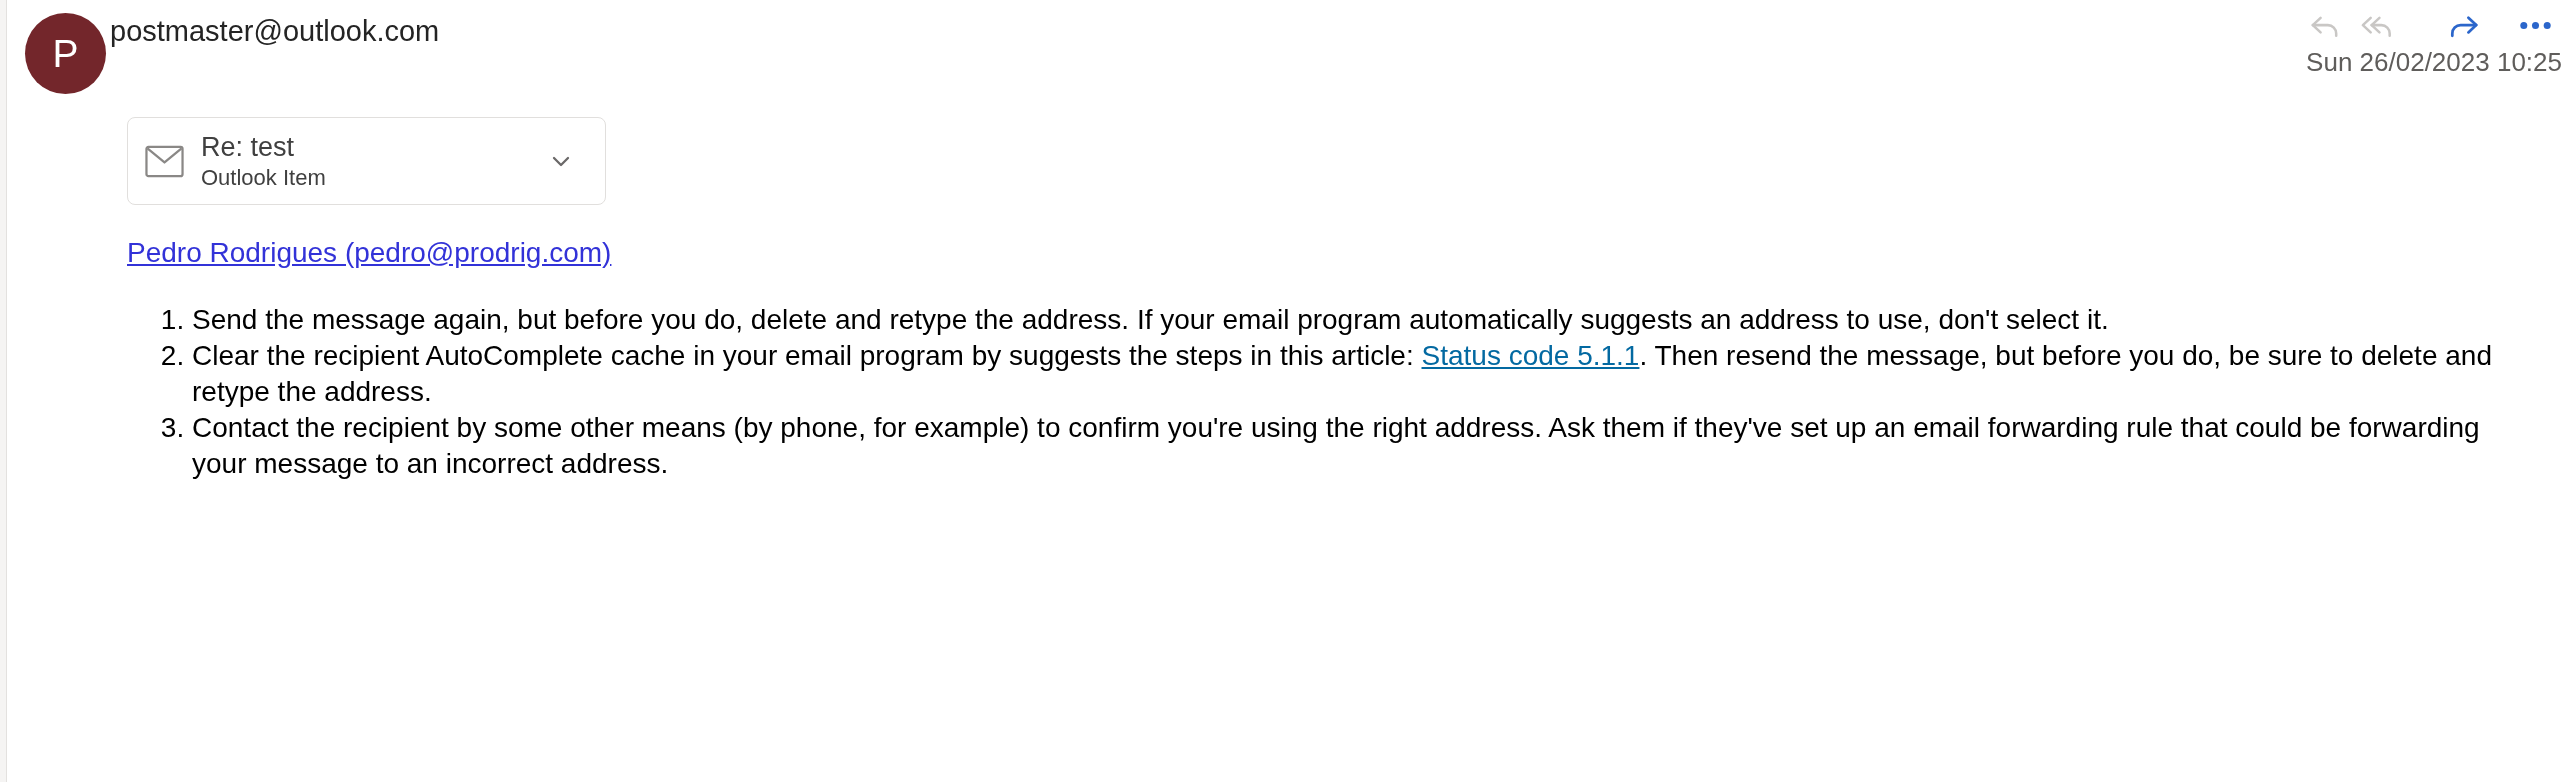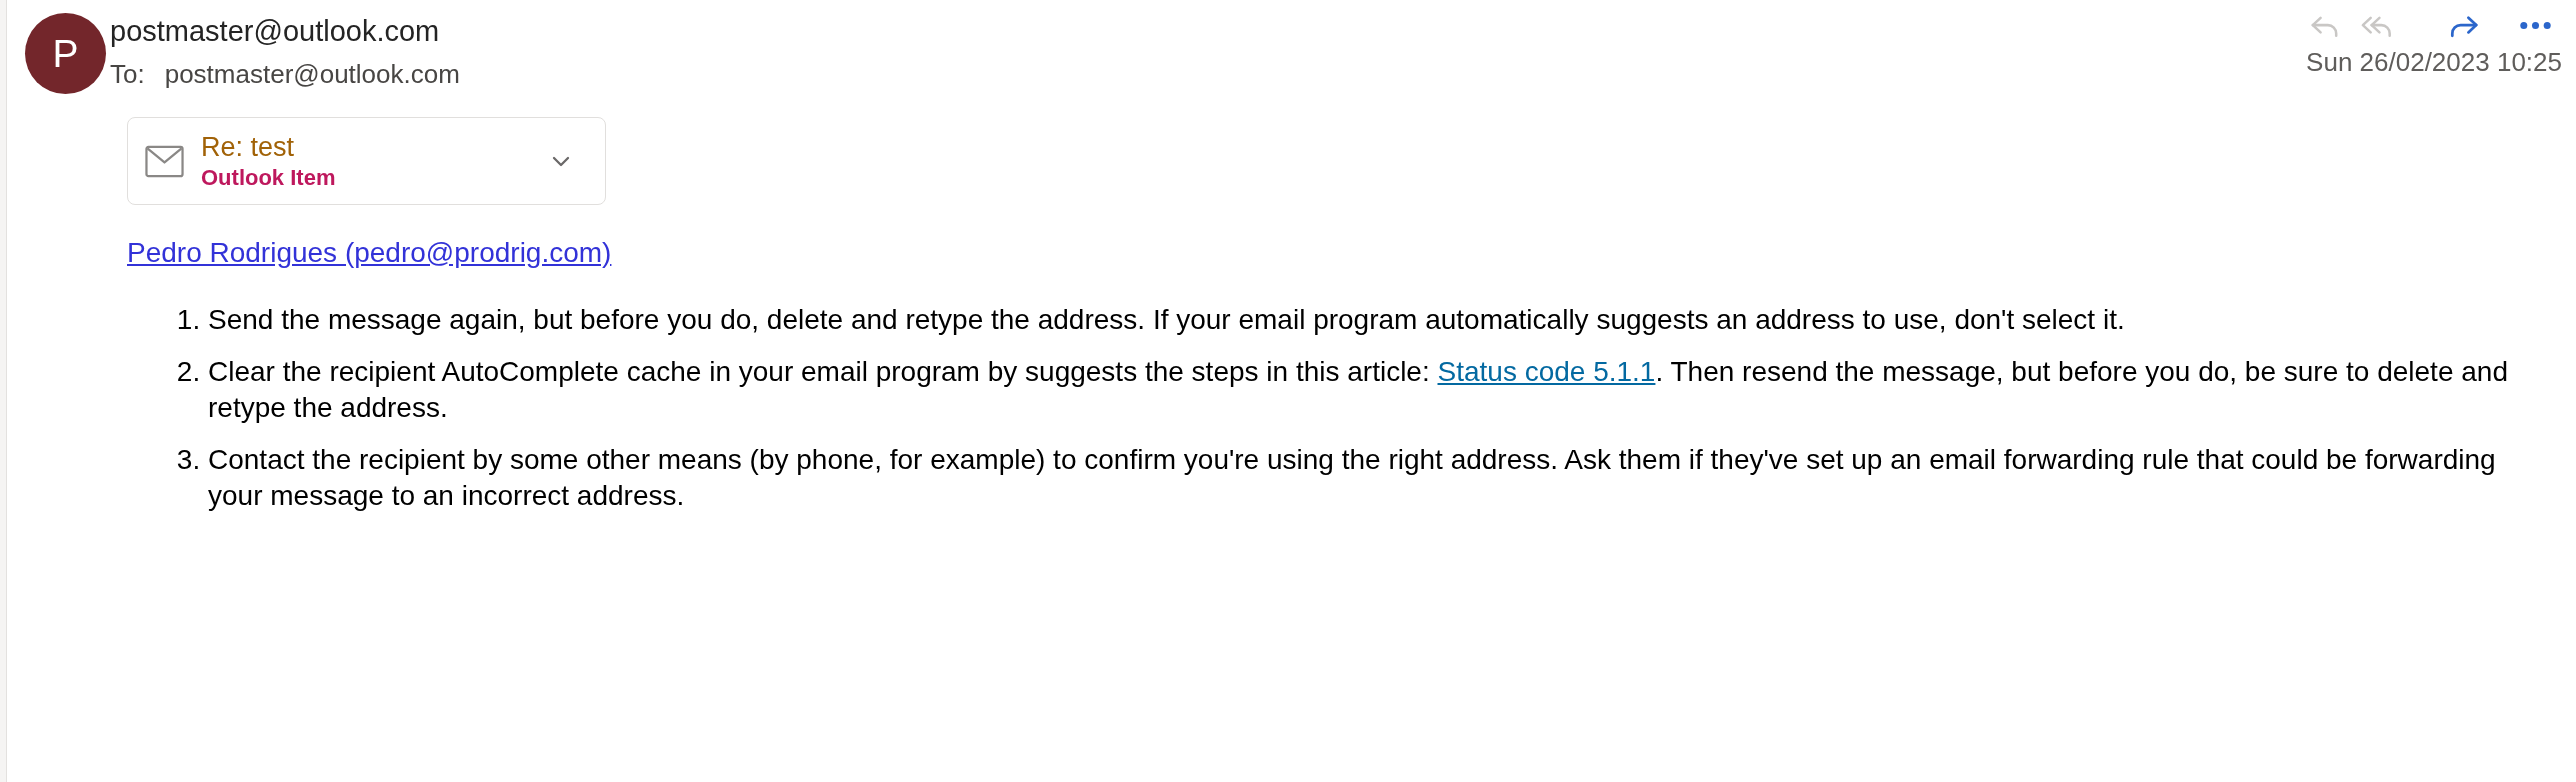--- a/index.html
+++ b/index.html
@@ -21,46 +21,43 @@
   .tb-btn.disabled{cursor:default;}
   .gap14{margin-left:14px;} .gap49{margin-left:48px;} .gap32{margin-left:32px;}
   .timestamp{position:absolute;top:45px;right:14px;font-size:26px;line-height:34px;color:#5f5d5b;}
 
   
   .attachment-card{margin-left:127px;width:479px;height:88px;box-sizing:border-box;
     border:1px solid #e1dfdd;border-radius:8px;display:flex;align-items:center;
     padding:0 18px 0 17px;cursor:pointer;background:#fff;}
   .att-icon{flex:0 0 auto;margin-right:17px;display:flex;}
   .att-text{flex:1 1 auto;min-width:0;}
-  .att-title{font-size:27px;line-height:33px;color:#a16207;}
-  .att-subtitle{font-size:22px;line-height:28px;color:#be185d;font-weight:bold;}
+  .att-title{font-size:27px;line-height:33px;color:#404040;}
+  .att-subtitle{font-size:22px;line-height:28px;color:#404040;}
   .att-chevron{flex:0 0 auto;display:flex;margin-right:12px;}
 
   
   .msg-body{margin:0 43px 0 127px;color:#000;}
   .msg-heading{margin:84px 0 0;font-size:29px;line-height:36px;font-weight:bold;color:#0c1c6e;}
   .recipient-line{margin-top:30px;font-size:28px;line-height:36px;}
   .recipient-link{color:#3232d8;text-decoration:underline;cursor:pointer;}
   .intro{margin:0;font-size:28px;line-height:36px;}
   ol.steps{margin:31px 0 0;padding:0 0 0 65px;font-size:28px;line-height:36px;}
-  ol.steps li{margin:16px;padding:0;}
+  ol.steps li{margin:0;padding:0;}
   .step-link{color:#0369a1;text-decoration:underline;cursor:pointer;}
 </style>
 </head>
 <body>
 
 <div class="pane">
   <div class="pane-divider"></div>
 
   <div class="msg-header">
     <div class="avatar">P</div>
     <div class="sender">postmaster@outlook.com</div>
-    <div class="to-line">
-      <span class="to-label">To:</span><span class="to-recipient">postmaster@outlook.com</span>
-    </div>
 
     <div class="toolbar">
       <div class="tb-btn disabled" title="Reply">
         <svg width="39" height="39" viewBox="0 0 40 40" fill="none" stroke="#c9c7c5" stroke-width="2.6" stroke-linecap="round" stroke-linejoin="round">
           <path d="M16 8 L8 15.5 L16 23"></path>
           <path d="M8 15.5 h15.5 a8.5 8.5 0 0 1 8.5 8.5 v2.5"></path>
         </svg>
       </div>
       <div class="tb-btn disabled gap14" title="Reply all">
         <svg width="39" height="39" viewBox="0 0 40 40" fill="none" stroke="#c9c7c5" stroke-width="2.6" stroke-linecap="round" stroke-linejoin="round">

